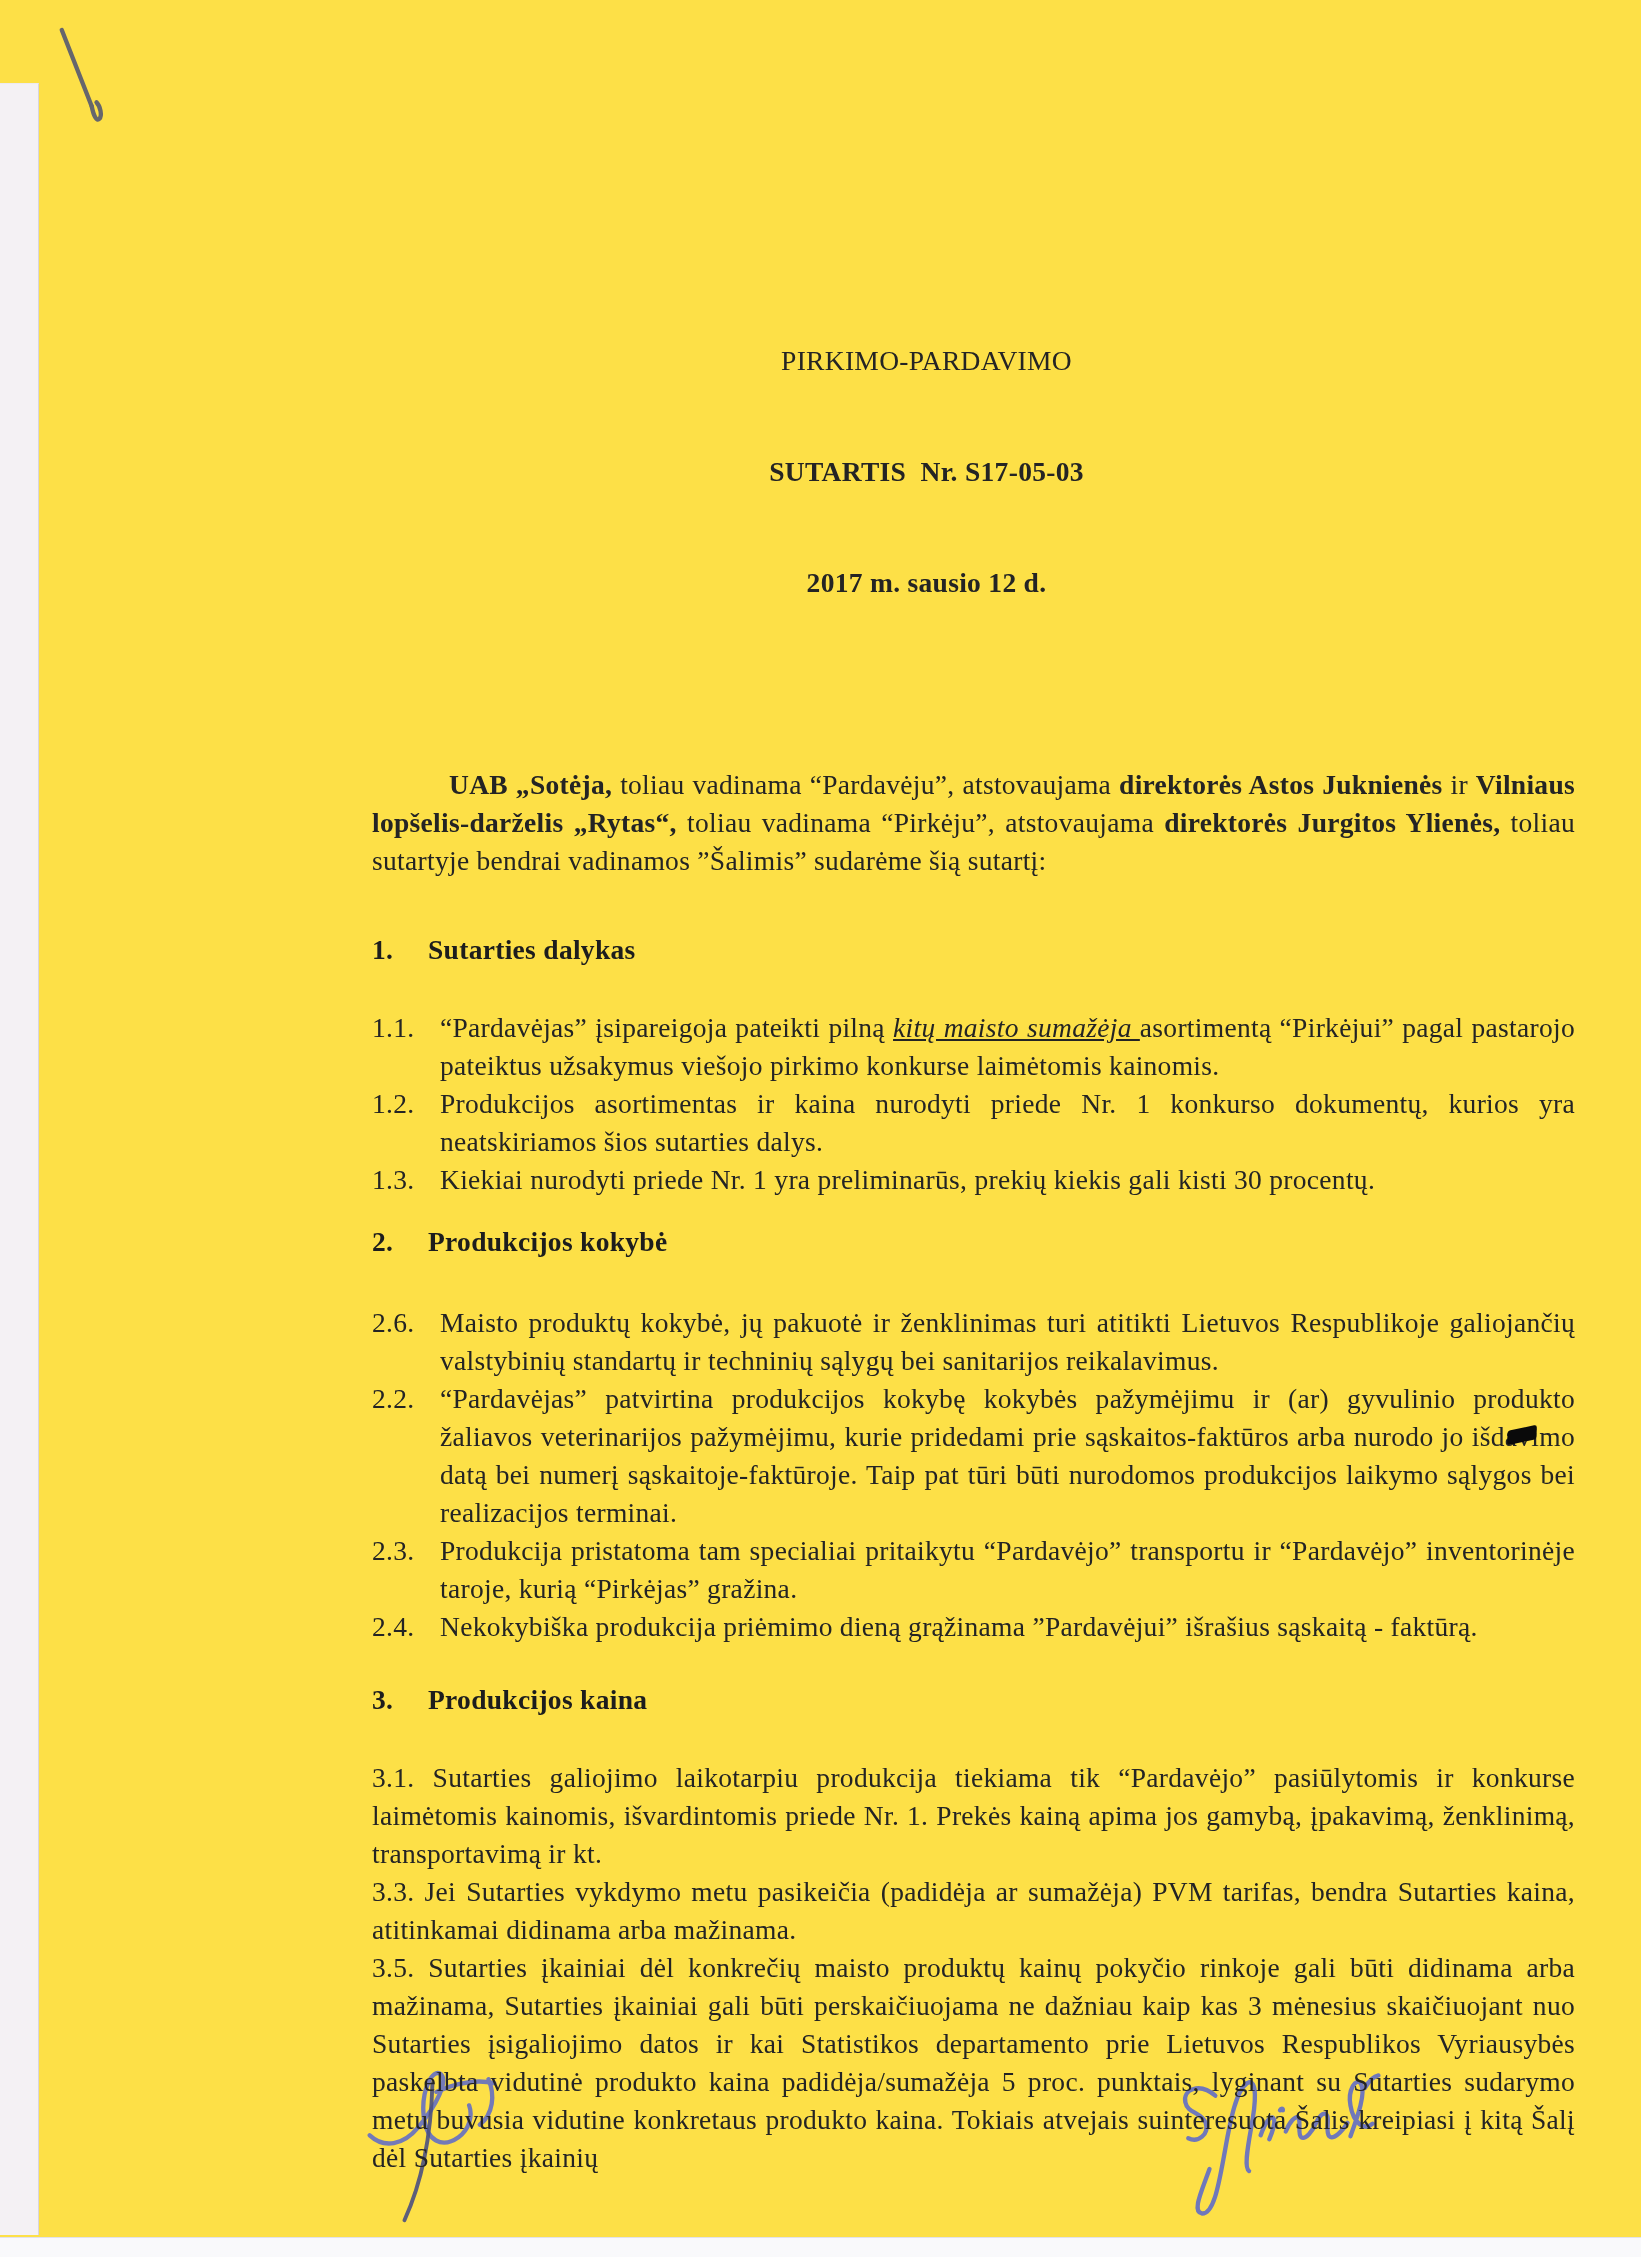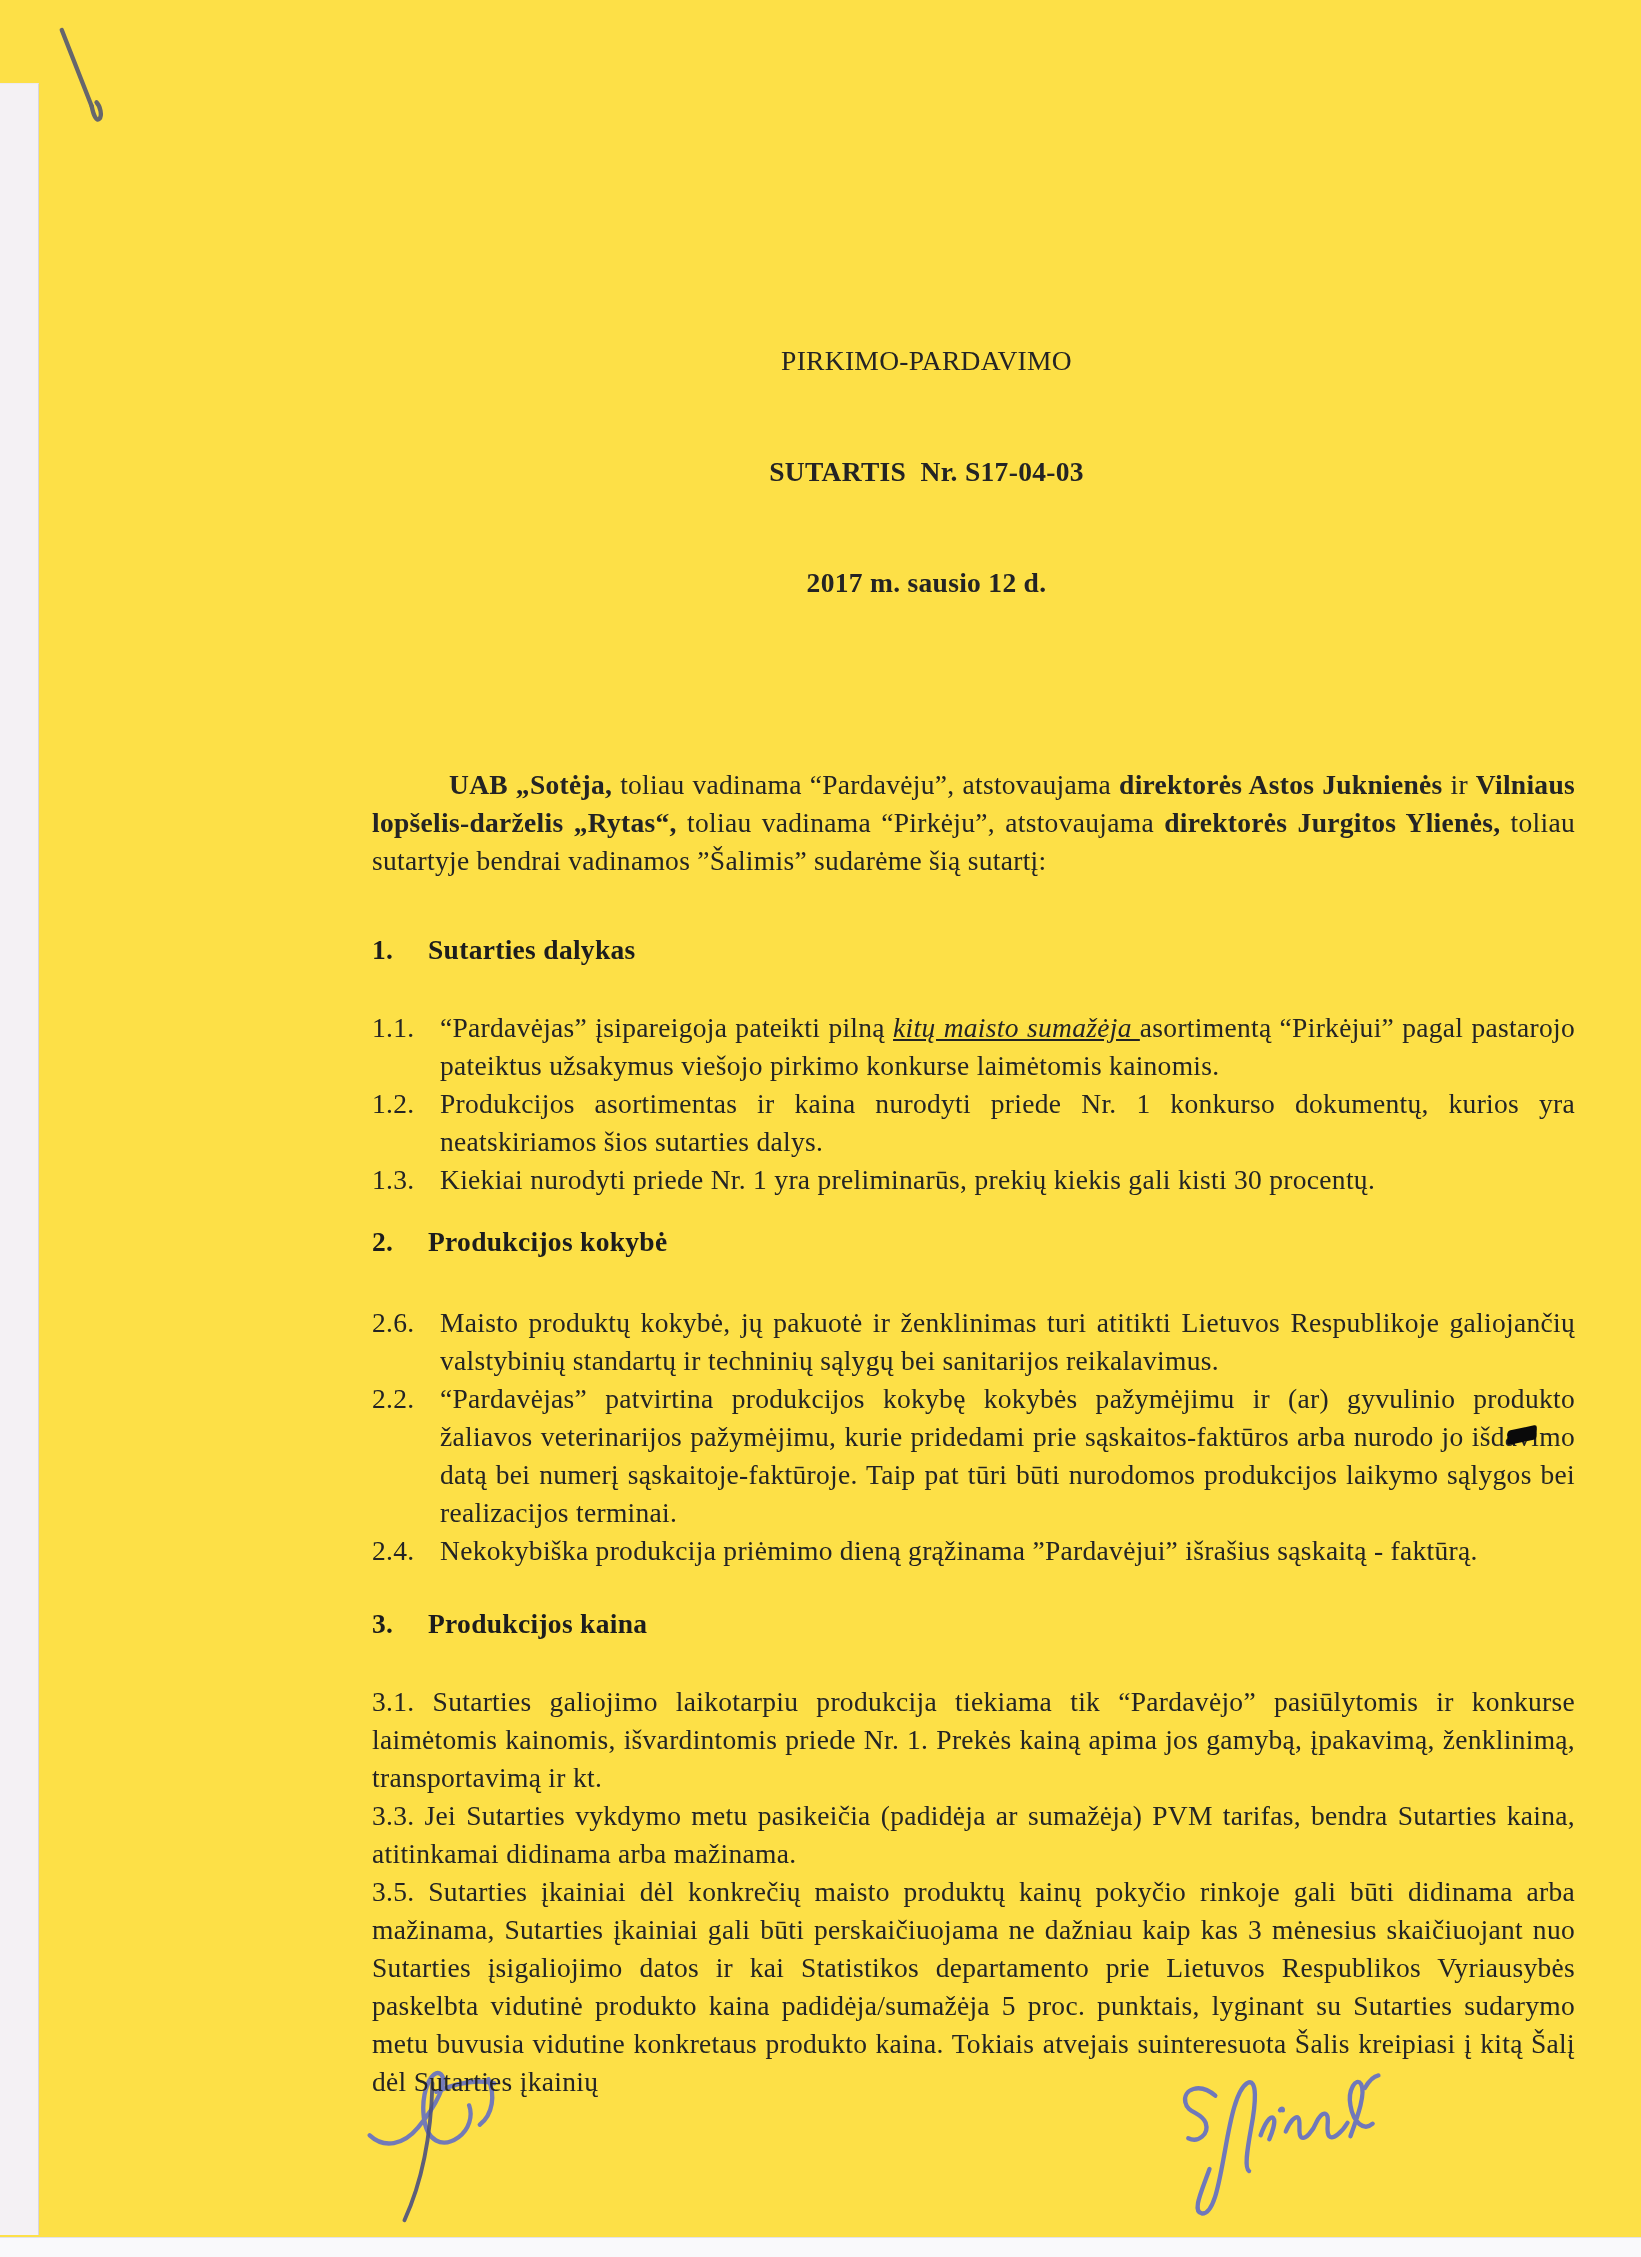--- a/index.html
+++ b/index.html
@@ -82,36 +82,37 @@
       <path d="M1332,2208 C1336,2198 1342,2191 1345,2194 C1348,2197 1344,2211 1348,2214 C1352,2217 1360,2208 1364,2198 C1368,2190 1373,2187 1375,2192 C1377,2197 1373,2209 1377,2213 C1381,2217 1390,2209 1396,2199"></path>
       <path d="M1399,2213 C1407,2191 1415,2168 1410,2159 C1405,2151 1396,2165 1399,2181 C1402,2199 1413,2208 1422,2200"></path>
       <path d="M1414,2163 C1418,2156 1423,2151 1428,2150"></path>
     </g>
   </svg>
 
   <div class="doc">
 
     <div class="title">
       <div class="t0">PIRKIMO-PARDAVIMO</div>
-      <div class="t1">SUTARTIS  Nr. S17-04-03</div>
+      <div class="t1">SUTARTIS  Nr. S17-05-03</div>
       <div class="t2">2017 m. sausio 12 d.</div>
     </div>
 
     <p class="intro"><span class="b">UAB „Sotėja,</span><span> toliau vadinama “Pardavėju”, atstovaujama </span><span class="b">direktorės Astos Juknienės</span><span> ir </span><span class="b">Vilniaus lopšelis-darželis „Rytas“,</span><span> toliau vadinama “Pirkėju”, atstovaujama </span><span class="b">direktorės Jurgitos Ylienės,</span><span> toliau sutartyje bendrai vadinamos ”Šalimis” sudarėme šią sutartį:</span></p>
 
     <div class="sec-h h0"><span class="num">1.</span><span>Sutarties dalykas</span></div>
 
     <p class="item"><span class="inum">1.1.</span><span>“Pardavėjas” įsipareigoja pateikti pilną </span><span class="u-ital">kitų maisto sumažėja </span><span>asortimentą “Pirkėjui” pagal pastarojo pateiktus užsakymus viešojo pirkimo konkurse laimėtomis kainomis.</span></p>
     <p class="item"><span class="inum">1.2.</span><span>Produkcijos asortimentas ir kaina nurodyti priede Nr. 1 konkurso dokumentų, kurios yra neatskiriamos šios sutarties dalys.</span></p>
     <p class="item"><span class="inum">1.3.</span><span>Kiekiai nurodyti priede Nr. 1 yra preliminarūs, prekių kiekis gali kisti 30 procentų.</span></p>
 
     <div class="sec-h h1m"><span class="num">2.</span><span>Produkcijos kokybė</span></div>
 
     <p class="item"><span class="inum">2.6.</span><span>Maisto produktų kokybė, jų pakuotė ir ženklinimas turi atitikti Lietuvos Respublikoje galiojančių valstybinių standartų ir techninių sąlygų bei sanitarijos reikalavimus.</span></p>
     <p class="item"><span class="inum">2.2.</span><span>“Pardavėjas” patvirtina produkcijos kokybę kokybės pažymėjimu ir (ar) gyvulinio produkto žaliavos veterinarijos pažymėjimu, kurie pridedami prie sąskaitos-faktūros arba nurodo jo </span><span class="blot">išdavimo</span><span> datą bei numerį sąskaitoje-faktūroje. Taip pat tūri būti nurodomos produkcijos laikymo sąlygos bei realizacijos terminai.</span></p>
+    <p class="item"><span class="inum">2.3.</span><span>Produkcija pristatoma tam specialiai pritaikytu “Pardavėjo” transportu ir “Pardavėjo” inventorinėje taroje, kurią “Pirkėjas” gražina.</span></p>
     <p class="item"><span class="inum">2.4.</span><span>Nekokybiška produkcija priėmimo dieną grąžinama ”Pardavėjui” išrašius sąskaitą - faktūrą.</span></p>
 
     <div class="sec-h h2m"><span class="num">3.</span><span>Produkcijos kaina</span></div>
 
     <p class="para3">3.1. Sutarties galiojimo laikotarpiu produkcija tiekiama tik “Pardavėjo” pasiūlytomis ir konkurse laimėtomis kainomis, išvardintomis priede Nr. 1. Prekės kainą apima jos gamybą, įpakavimą, ženklinimą, transportavimą ir kt.</p>
     <p class="para3">3.3. Jei Sutarties vykdymo metu pasikeičia (padidėja ar sumažėja) PVM tarifas, bendra Sutarties kaina, atitinkamai didinama arba mažinama.</p>
     <p class="para3">3.5. Sutarties įkainiai dėl konkrečių maisto produktų kainų pokyčio rinkoje gali būti didinama arba mažinama, Sutarties įkainiai gali būti perskaičiuojama ne dažniau kaip kas 3 mėnesius skaičiuojant nuo Sutarties įsigaliojimo datos ir kai Statistikos departamento prie Lietuvos Respublikos Vyriausybės paskelbta vidutinė produkto kaina padidėja/sumažėja 5 proc. punktais, lyginant su Sutarties sudarymo metu buvusia vidutine konkretaus produkto kaina. Tokiais atvejais suinteresuota Šalis kreipiasi į kitą Šalį dėl Sutarties įkainių</p>
 
   </div>
 </div>

